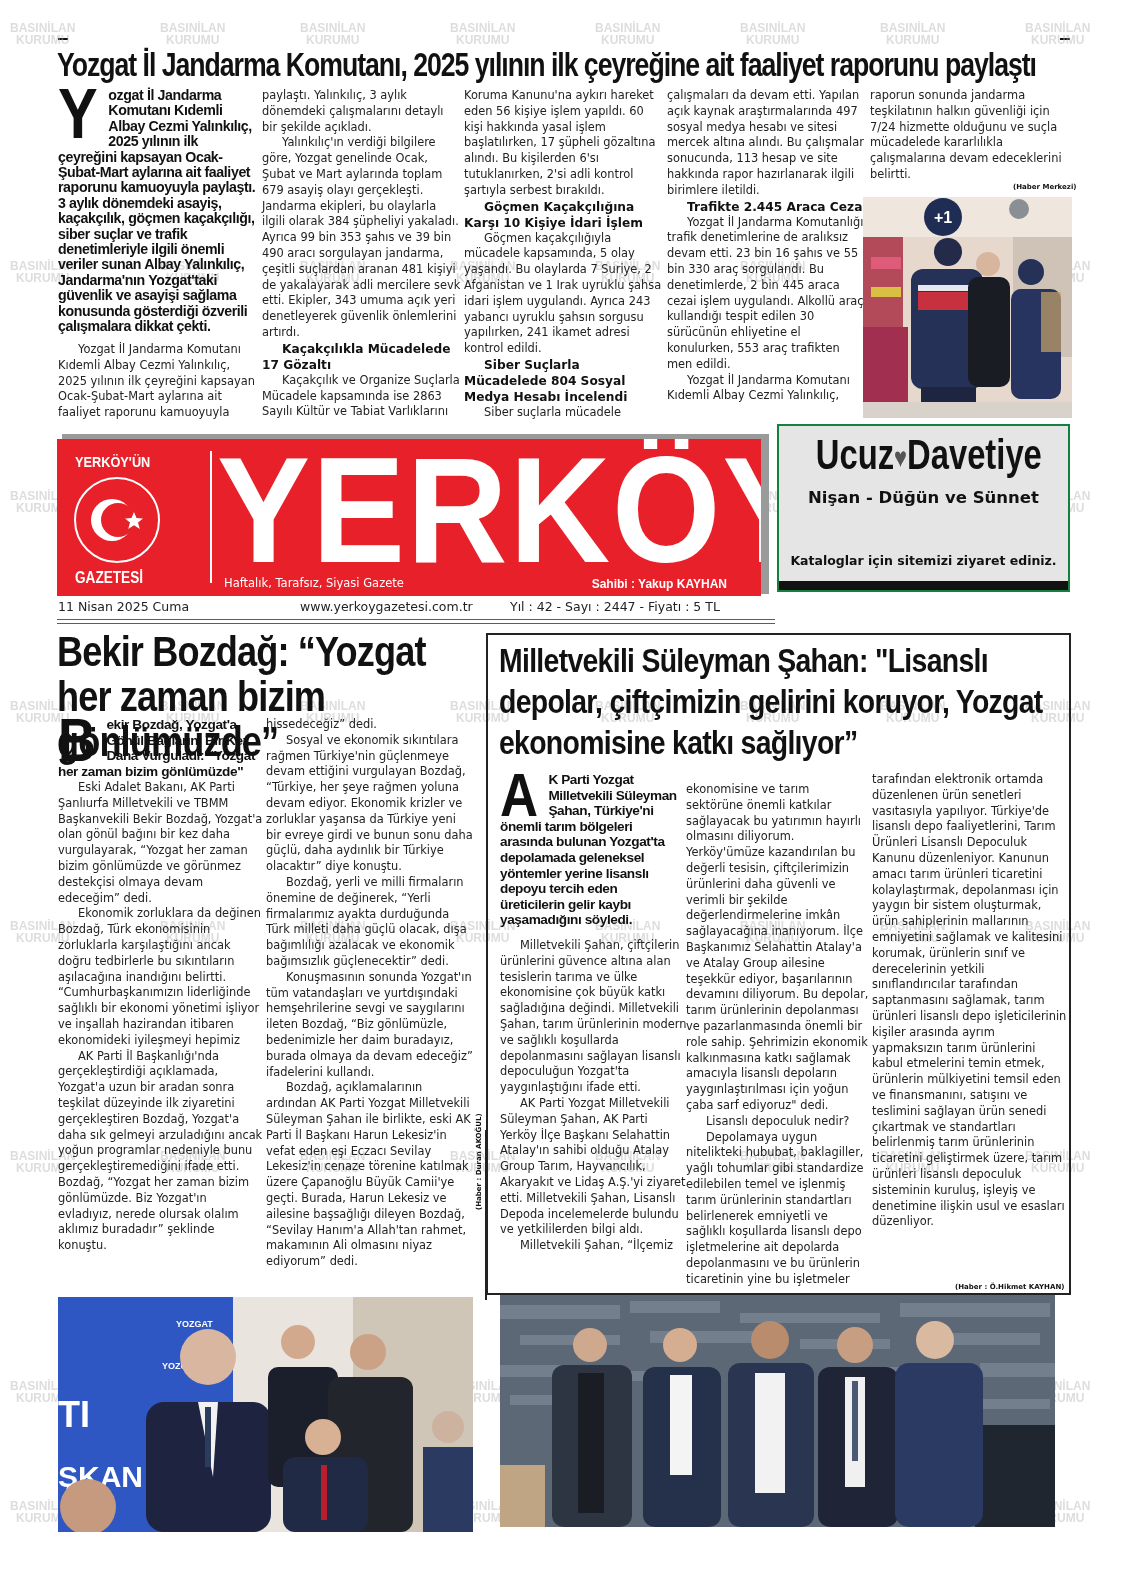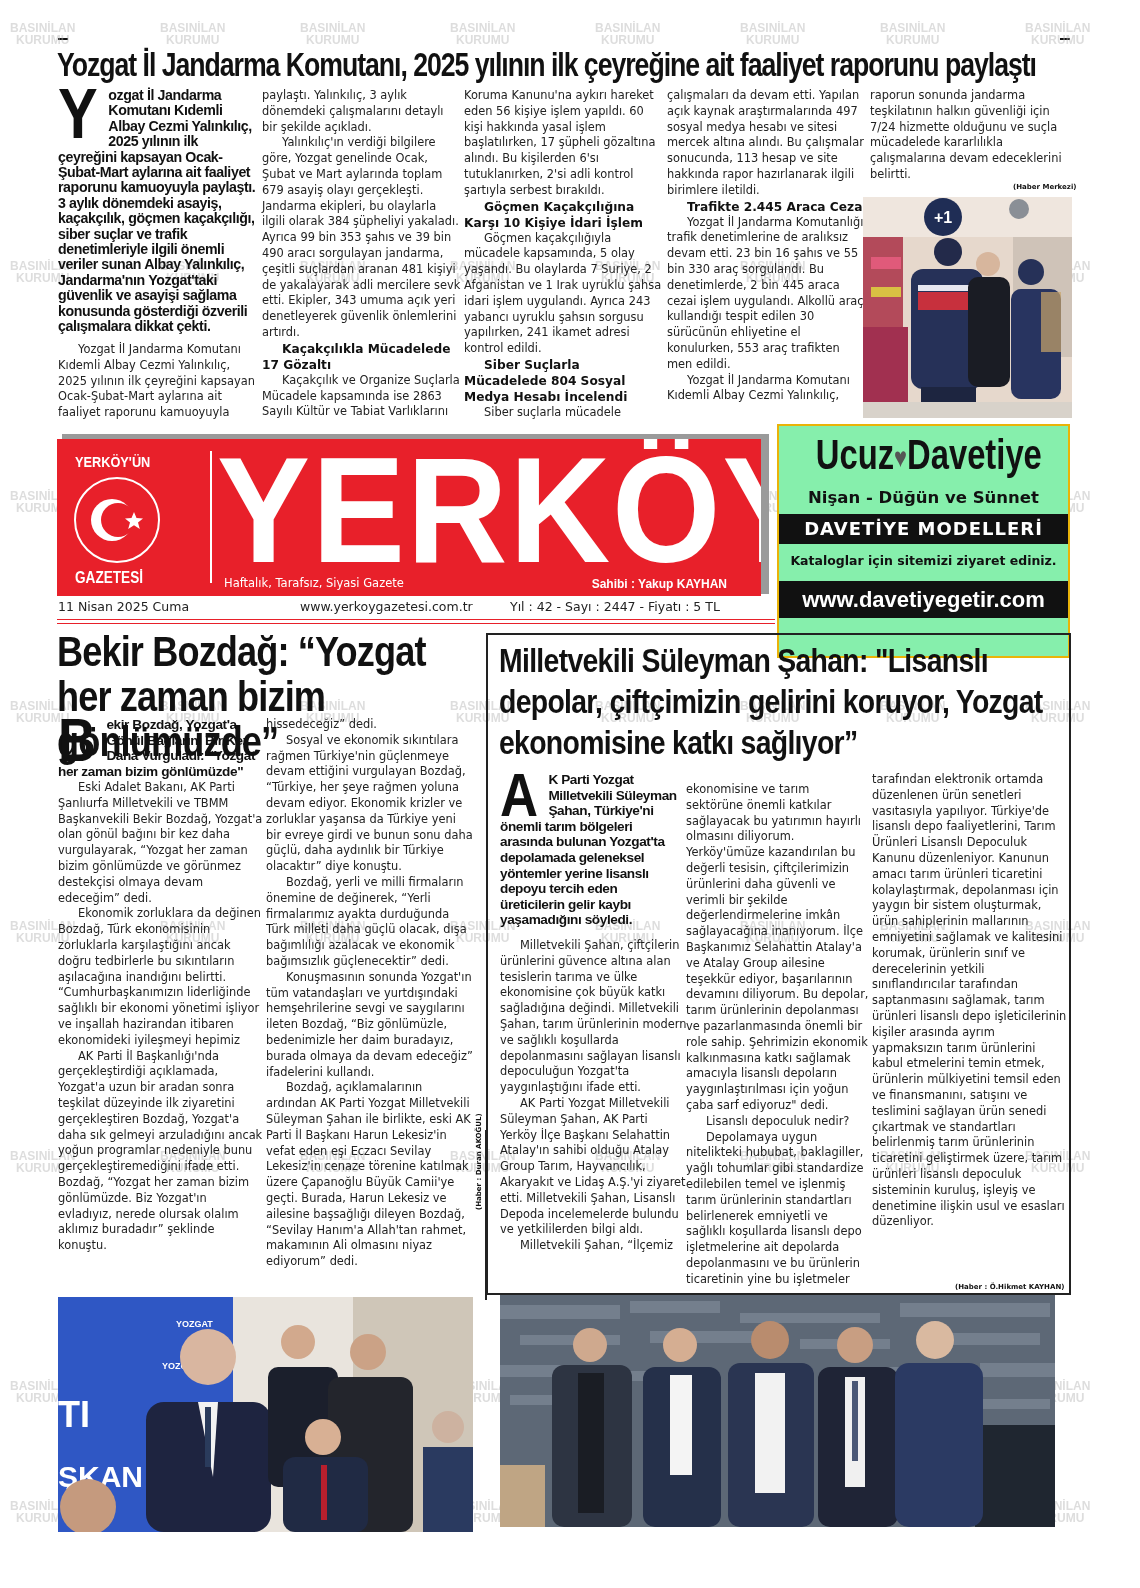--- a/index.html
+++ b/index.html
@@ -34,21 +34,21 @@
   .mh-divider { position: absolute; left: 153px; top: 12px; width: 2px; height: 132px; background: #fff; }
   .mh-emblem { position: absolute; left: 17px; top: 38px; width: 86px; height: 86px; border-radius: 50%; border: 2px solid #fff; }
   .mh-title { position: absolute; left: 160px; top: -14px; font-family: "Liberation Sans", sans-serif; font-weight: 900; font-size: 150px; letter-spacing: 2px; line-height: 170px; transform: scaleX(0.93) scaleY(1.0); transform-origin: left top; white-space: nowrap; }
   .mh-tagline { position: absolute; left: 167px; top: 137px; font-family: "DejaVu Sans", sans-serif; font-size: 11.5px; }
   .mh-owner { position: absolute; right: 34px; top: 138px; font-family: "Liberation Sans", sans-serif; font-weight: 700; font-size: 12px; }
 
   .dateline { position: absolute; top: 599px; font-family: "DejaVu Sans", sans-serif; font-size: 12.5px; color: #222; }
   .rule-red { position: absolute; left: 57px; width: 418px; height: 1px; background: #e8202a; }
 
   
-  .ad { position: absolute; left: 777px; top: 424px; width: 293px; height: 234px; border: 2px solid #eab308; background: #86efac; overflow: hidden; }
+  .ad { position: absolute; left: 777px; top: 424px; width: 293px; height: 168px; border: 2px solid #15803d; background: #e5e5e5; overflow: hidden; }
   .ad-title { position: absolute; left: 6px; top: 4px; width: 280px; text-align: center; font-family: "Liberation Sans", sans-serif; font-weight: 900; font-size: 42px; line-height: 50px; color: #111; white-space: nowrap; transform: scaleX(0.78); transform-origin: center top; }
   .ad-sub { position: absolute; left: 0; top: 62px; width: 289px; text-align: center; font-family: "DejaVu Sans", sans-serif; font-weight: 700; font-size: 16.5px; color: #111; }
   .ad-band { position: absolute; left: 0; top: 88px; width: 289px; height: 30px; background: #111; color: #fff; text-align: center; font-family: "DejaVu Sans", sans-serif; font-weight: 700; font-size: 18px; line-height: 30px; letter-spacing: 1px; }
   .ad-note { position: absolute; left: 0; top: 127px; width: 289px; text-align: center; font-family: "DejaVu Sans", sans-serif; font-weight: 700; font-size: 12.5px; color: #111; }
   .ad-url { position: absolute; left: 0; top: 155px; width: 289px; height: 37px; background: #111; color: #fff; text-align: center; font-family: "Liberation Sans", sans-serif; font-weight: 900; font-size: 22px; line-height: 37px; }
 
   
   .headline2 { position: absolute; left: 57px; top: 629px; width: 440px; font-family: "Liberation Sans", sans-serif; font-weight: 900; font-size: 42px; line-height: 45px; color: #111; letter-spacing: -1px; transform: scaleX(0.86); transform-origin: left top; }
   .box3 { position: absolute; left: 486px; top: 633px; width: 585px; height: 662px; border: 2px solid #222; }
   .headline3 { position: absolute; left: 499px; top: 640px; width: 660px; font-family: "Liberation Sans", sans-serif; font-weight: 900; font-size: 33px; line-height: 41px; color: #111; letter-spacing: -0.8px; transform: scaleX(0.86); transform-origin: left top; }
@@ -409,21 +409,20 @@
 <div class="dateline" style="left:300px;">www.yerkoygazetesi.com.tr</div>
 <div class="dateline" style="left:510px;">Yıl : 42 - Sayı : 2447 - Fiyatı : 5 TL</div>
 <div class="rule-red" style="top:619px; width:718px;"></div>
 <div class="rule-red" style="top:623px; width:718px;"></div>
 
 <div class="ad">
   <div class="ad-title">
     <span>Ucuz</span><span style="font-size:28px; color:#555; vertical-align:middle;">♥</span><span>Davetiye</span>
   </div>
   <div class="ad-sub">Nişan - Düğün ve Sünnet</div>
-  <div class="ad-band">DAVETİYE MODELLERİ</div>
   <div class="ad-note">Kataloglar için sitemizi ziyaret ediniz.</div>
   <div class="ad-url">www.davetiyegetir.com</div>
 </div>
 
 <h2 class="headline2">Bekir Bozdağ: “Yozgat her zaman bizim gönlümüzde”</h2>
 
 <div class="lead" style="left:58px; top:717px; width:205px; font-size:13.6px; line-height:15.6px;">
   <span class="dropcap" style="font-size:62px; line-height:50px; height:46px;">B</span>
   <span>ekir Bozdağ, Yozgat'a Gönül Bağlarını Bir Kez Daha Vurguladı: “Yozgat her zaman bizim gönlümüzde"</span>
 </div>

